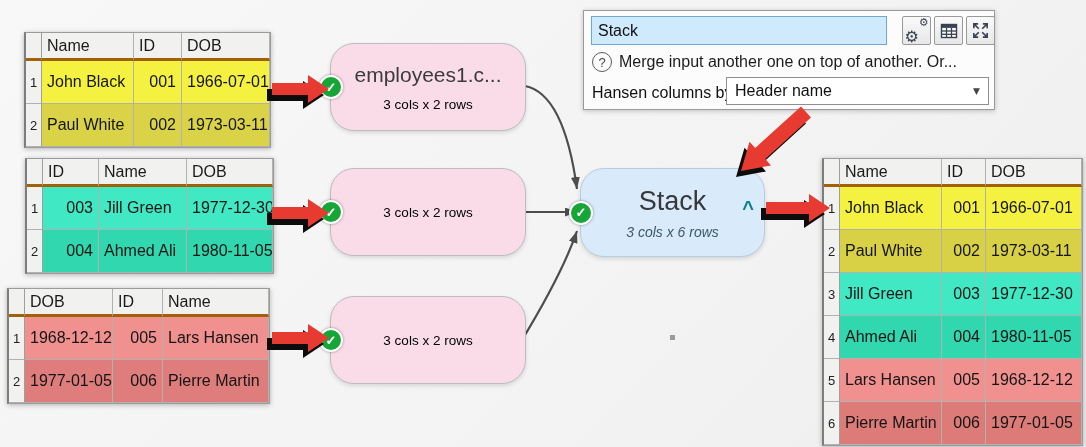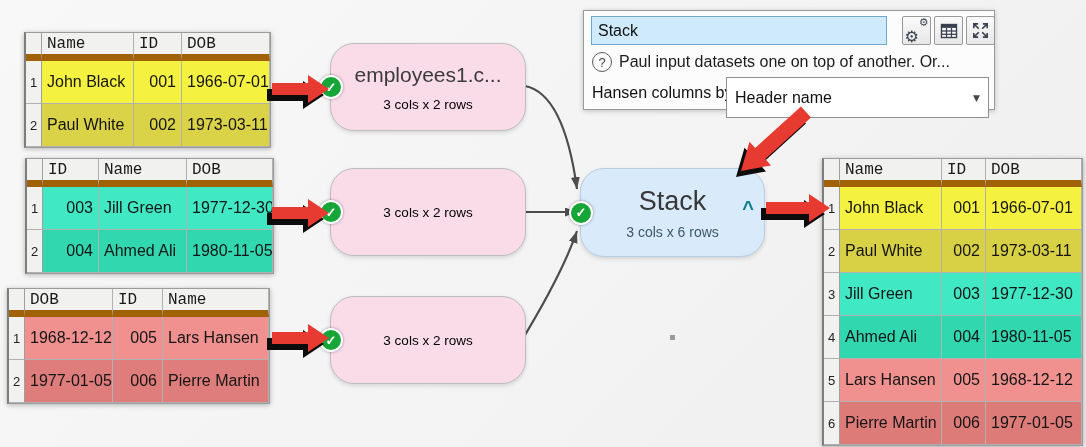--- a/index.html
+++ b/index.html
@@ -6,39 +6,39 @@
   .stage{position:relative;width:1086px;height:447px;overflow:hidden;
     background:linear-gradient(135deg,#f8f8f9 0%,#f3f3f4 60%,#eeeeef 100%);
     font-family:"Liberation Sans",sans-serif;}
 
   
   .dtable{position:absolute;display:grid;background:#fff;border:1px solid #9c9c9c;
     border-left:2px solid #7d7d7d;box-shadow:0 1px 5px rgba(0,0,0,.28);z-index:10;}
   .c{border-right:1px solid #b1b1b1;border-bottom:1px solid #b1b1b1;display:flex;
     align-items:center;padding:0 5px;font-size:16px;color:#151515;overflow:hidden;
     white-space:nowrap;box-sizing:border-box;}
-  .hc{background:#f1f1f0;border-bottom:7px solid #a16207;color:#1a1a1a;font-family:Liberation Mono, monospace;}
+  .hc{background:#f1f1f0;border-bottom:3px solid #a16207;color:#1a1a1a;}
   .rn{background:#f1f1f0;justify-content:center;padding:0 2px;font-size:13px;
     color:#222;border-right:1px solid #9e9e9e;}
   #t0{left:24px;top:32px;grid-template-columns:16px 92px 48px 88px;grid-template-rows:28px 43px 43px;}
   #t1{left:25px;top:158px;grid-template-columns:16px 56px 88px 86px;grid-template-rows:28px 43px 43px;}
   #t2{left:7px;top:288px;grid-template-columns:16px 88px 50px 106px;grid-template-rows:28px 43px 43px;}
   #t3{left:822px;top:158px;grid-template-columns:16px 102px 44px 96px;grid-template-rows:28px repeat(6,43px);}
 
   
   .fnode{position:absolute;width:196px;height:88px;border-radius:24px;border:1px solid #bdbdbd;
     box-shadow:0 2px 4px rgba(0,0,0,.12);display:flex;flex-direction:column;align-items:center;
     justify-content:center;gap:10px;z-index:12;box-sizing:border-box;}
   .pink{background:#f9dce8;}
   #n0{left:330px;top:43px;} #n1{left:330px;top:168px;} #n2{left:330px;top:296px;}
   #stacknode{left:580px;top:168px;width:185px;height:89px;background:#d9eafa;border-color:#b7cde0;gap:7px;}
   .ntitle{font-size:21px;color:#3b3b3b;}
   .nsub{font-size:13.5px;color:#000000;}
   #stacknode .ntitle{font-size:27px;color:#383838;}
-  #stacknode .nsub{font-size:14px;color:#3d5a64;}
+  #stacknode .nsub{font-size:14px;color:#3d5a64;font-style:italic;}
   .check{position:absolute;left:-12px;top:calc(50% - 12px);width:24px;height:24px;border-radius:50%;
     background:#16a637;border:2px solid #fff;box-sizing:border-box;color:#fff;font-size:13px;
     font-weight:bold;display:flex;align-items:center;justify-content:center;
     box-shadow:0 0 3px rgba(0,0,0,.4);}
   .caret-up{position:absolute;right:10px;top:calc(50% - 15px);color:#0d7f91;font-size:20px;
     font-weight:700;line-height:20px;}
 
   
   #panel{position:absolute;left:583px;top:10px;width:412px;height:100px;background:#fcfcfc;
     border:1px solid #9a9a9a;z-index:20;box-shadow:0 1px 5px rgba(0,0,0,.22);box-sizing:border-box;}
@@ -50,21 +50,21 @@
     padding:0;cursor:pointer;box-sizing:border-box;}
   #btn-gear{left:318px;} #btn-table{left:350px;} #btn-expand{left:382px;}
   .gearwrap{position:relative;width:22px;height:22px;font-family:"DejaVu Sans",sans-serif;color:#3a4252;}
   .gear-big{position:absolute;left:-1px;bottom:-4px;font-size:16px;}
   .gear-small{position:absolute;right:-1px;top:-4px;font-size:11px;}
   .descrow{position:absolute;left:8px;top:41px;display:flex;align-items:center;gap:7px;
     font-size:16px;color:#1c1c1c;white-space:nowrap;}
   .helpicon{width:20px;height:20px;border:1.5px solid #5a5a5a;border-radius:50%;display:flex;
     align-items:center;justify-content:center;font-size:13px;color:#444;box-sizing:border-box;flex:0 0 auto;}
   .alignlabel{position:absolute;left:8px;top:73px;font-size:16px;color:#111;}
-  .combo{position:absolute;left:142px;top:66px;width:263px;height:41px;background:#fff;
+  .combo{position:absolute;left:142px;top:66px;width:263px;height:28px;background:#fff;
     border:1px solid #8f8f8f;display:flex;align-items:center;padding:0 8px;font-size:16px;
     color:#111;box-sizing:border-box;cursor:pointer;}
   .combo .dcaret{margin-left:auto;font-size:9px;color:#444;font-family:"DejaVu Sans",sans-serif;}
 
   svg.layer{position:absolute;left:0;top:0;z-index:6;}
   svg#arrows{z-index:40;}
   .dot{position:absolute;left:670px;top:335px;width:5px;height:5px;background:#9b9b9b;z-index:3;}
 </style>
 </head>
 <body>
@@ -199,21 +199,21 @@
     <button class="pbtn" id="btn-expand">
       <svg width="19" height="19" viewBox="0 0 20 20" fill="none" stroke="#3a4252" stroke-width="1.7">
         <path d="M8.2 8.2 L3 3 M3 7.5 V3 H7.5"></path>
         <path d="M11.8 8.2 L17 3 M12.5 3 H17 V7.5"></path>
         <path d="M8.2 11.8 L3 17 M3 12.5 V17 H7.5"></path>
         <path d="M11.8 11.8 L17 17 M17 12.5 V17 H12.5"></path>
       </svg>
     </button>
     <div class="descrow">
       <span class="helpicon">?</span>
-      <span>Paul input datasets one on top of another. Or...</span>
+      <span>Merge input another one on top of another. Or...</span>
     </div>
     <span class="alignlabel">Hansen columns by:</span>
     <div class="combo">
       <span>Header name</span>
       <span class="dcaret">▼</span>
     </div>
   </div>
 
   <svg id="arrows" class="layer" width="1086" height="447">
     <g transform="translate(-5,6)" fill="#0c0c0c">

